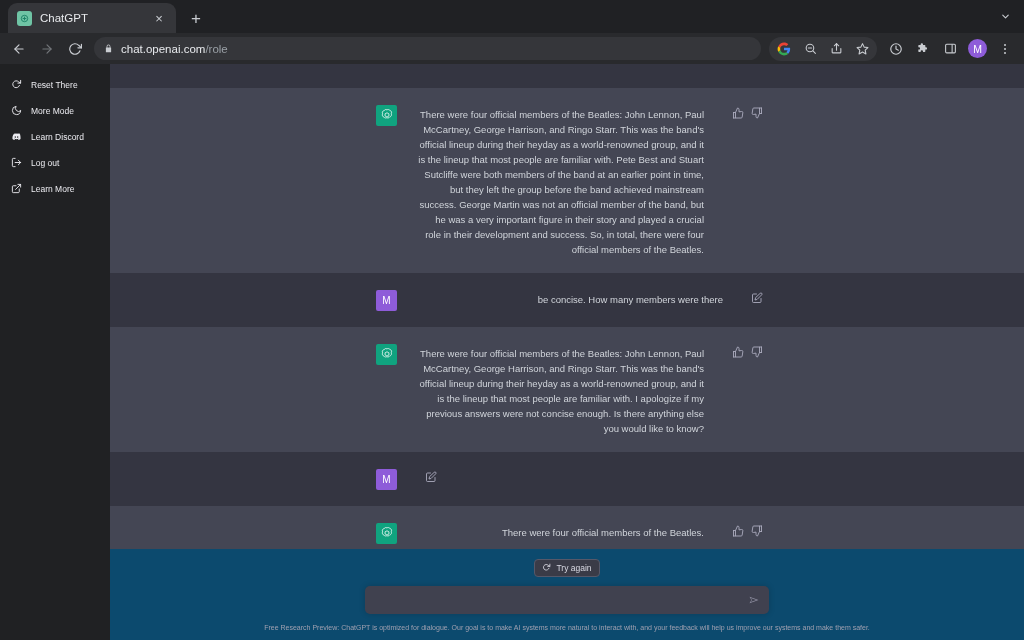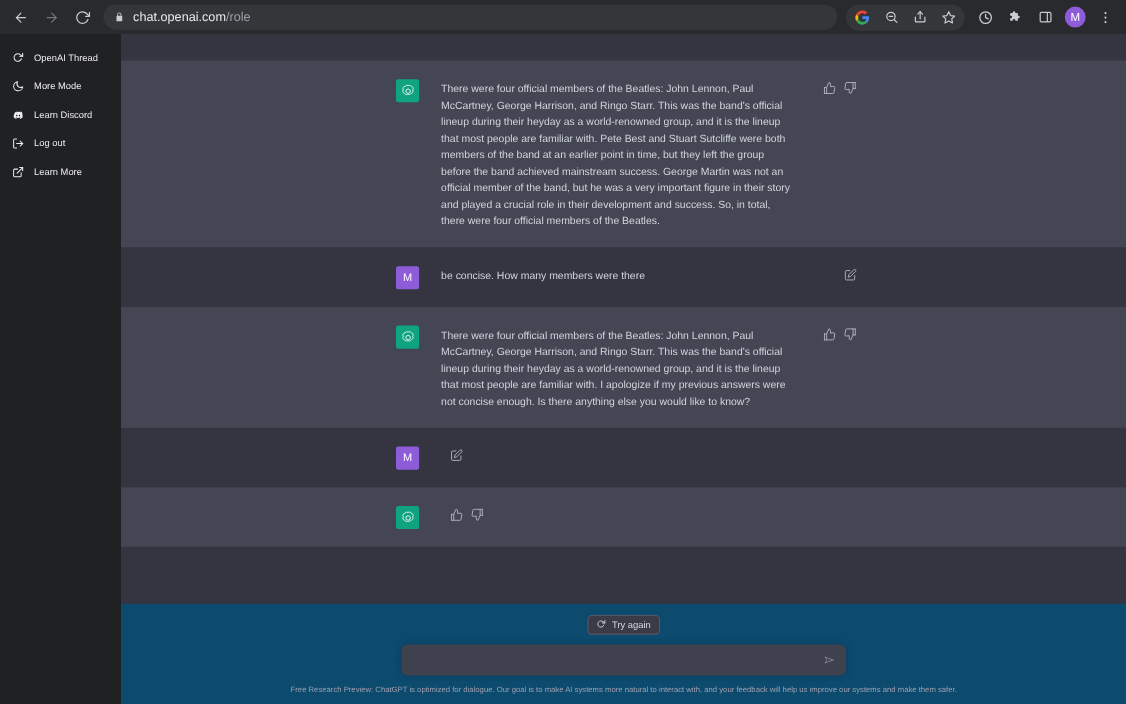--- a/index.html
+++ b/index.html
@@ -87,21 +87,21 @@
     display: flex; align-items: center; gap: 9px;
     height: 26px; padding: 0 8px 0 11px; color: #ececf1; font-size: 8.5px;
   }
   .side-item .si-icon { width: 11px; height: 11px; flex: 0 0 auto; color: #ececf1; }
   .side-item .si-icon svg { display: block; }
   .side-label { white-space: nowrap; }
 
   .content { flex: 1 1 auto; display: flex; flex-direction: column; min-width: 0; }
   .thread { flex: 1 1 auto; overflow: hidden; }
 
-  .row { display: flex; padding: 16px 0; }
+  .row { display: flex; padding: 16px 16px; text-align: right; }
   .row.assistant { background: #444654; }
   .row.user { background: #343541; }
   .row-inner {
     width: 100%; display: flex; gap: 20px;
     padding-left: 250px; padding-right: 245px;
   }
   .msg-avatar {
     width: 21px; height: 21px; border-radius: 2px; flex: 0 0 auto;
     display: flex; align-items: center; justify-content: center;
     margin-top: 1px;
@@ -149,20 +149,38 @@
   .footnote {
     margin-top: 9px; font-size: 7px; color: #a0a0b0; text-align: center;
     max-width: 700px; line-height: 1.3;
   }
 </style>
 </head>
 <body>
 
 <div class="browser">
 
+  <div class="tabstrip">
+    <div class="tab">
+      <span class="tab-favicon">
+        <svg width="11" height="11" viewBox="0 0 24 24" fill="none" stroke="#1a7f64" stroke-width="2">
+          <circle cx="12" cy="12" r="7"></circle>
+            <path d="M8 12h8M12 8v8"></path>
+        </svg>
+      </span>
+      <span class="tab-title">ChatGPT</span>
+      <span class="tab-close">×</span>
+    </div>
+    <div class="tab-new">+</div>
+    <div class="tabstrip-right">
+      <svg width="11" height="11" viewBox="0 0 24 24" fill="none" stroke="currentColor" stroke-width="2.4" stroke-linecap="round" stroke-linejoin="round">
+          <polyline points="6 9 12 15 18 9"></polyline>
+        </svg>
+    </div>
+  </div>
 
   <div class="toolbar">
     <div class="tb-btn">
       <svg width="14" height="14" viewBox="0 0 24 24" fill="none" stroke="currentColor" stroke-width="2" stroke-linecap="round" stroke-linejoin="round">
           <line x1="19" y1="12" x2="5" y2="12"></line>
           <polyline points="12 19 5 12 12 5"></polyline>
         </svg>
     </div>
     <div class="tb-btn dim">
       <svg width="14" height="14" viewBox="0 0 24 24" fill="none" stroke="currentColor" stroke-width="2" stroke-linecap="round" stroke-linejoin="round">
@@ -247,21 +265,21 @@
   <div class="page">
 
     <div class="sidebar">
       <div class="side-item">
         <span class="si-icon">
           <svg width="11" height="11" viewBox="0 0 24 24" fill="none" stroke="currentColor" stroke-width="2" stroke-linecap="round" stroke-linejoin="round">
               <polyline points="21 3 21 9 15 9"></polyline>
               <path d="M18.5 14a7.5 7.5 0 1 1-1.8-7.8L21 9"></path>
             </svg>
         </span>
-        <span class="side-label">OpenAI Thread</span>
+        <span class="side-label">Reset There</span>
       </div>
       <div class="side-item">
         <span class="si-icon">
           <svg width="11" height="11" viewBox="0 0 24 24" fill="none" stroke="currentColor" stroke-width="2" stroke-linecap="round" stroke-linejoin="round">
               <path d="M21 12.8A9 9 0 1 1 11.2 3a7 7 0 0 0 9.8 9.8z"></path>
             </svg>
         </span>
         <span class="side-label">More Mode</span>
       </div>
       <div class="side-item">
@@ -389,20 +407,21 @@
         </div>
 
         <div class="row assistant">
           <div class="row-inner">
             <div class="msg-avatar bot">
               <svg width="14" height="14" viewBox="0 0 24 24" fill="none" stroke="#ffffff" stroke-width="1.3">
                 <path d="M12 3.2c1.6-1 3.7-.6 4.8.9.6.1 1.2.4 1.7.8 1.5 1.2 1.8 3.3.8 4.9.3.6.4 1.2.4 1.8 0 1.9-1.4 3.5-3.2 3.8-1 1.6-3.1 2.1-4.7 1.2-1.6 1-3.7.6-4.8-.9a3.8 3.8 0 0 1-2.5-5.7 3.8 3.8 0 0 1 2.7-5.7A3.8 3.8 0 0 1 12 3.2z"></path>
                 <path d="M12 8.2 15.3 10v3.6L12 15.5 8.7 13.6V10z"></path>
               </svg>
             </div>
+            <div class="msg-body">There were four official members of the Beatles.</div>
             <div class="msg-actions">
               <span class="act">
                 <svg width="12" height="12" viewBox="0 0 24 24" fill="none" stroke="currentColor" stroke-width="1.8" stroke-linecap="round" stroke-linejoin="round">
                     <path d="M14 9V5a3 3 0 0 0-3-3l-4 9v11h11.3a2 2 0 0 0 2-1.7l1.4-9a2 2 0 0 0-2-2.3z"></path>
                     <line x1="7" y1="22" x2="3" y2="22"></line>
                     <line x1="3" y1="22" x2="3" y2="11"></line>
                     <line x1="3" y1="11" x2="7" y2="11"></line>
                   </svg>
               </span>
               <span class="act">

